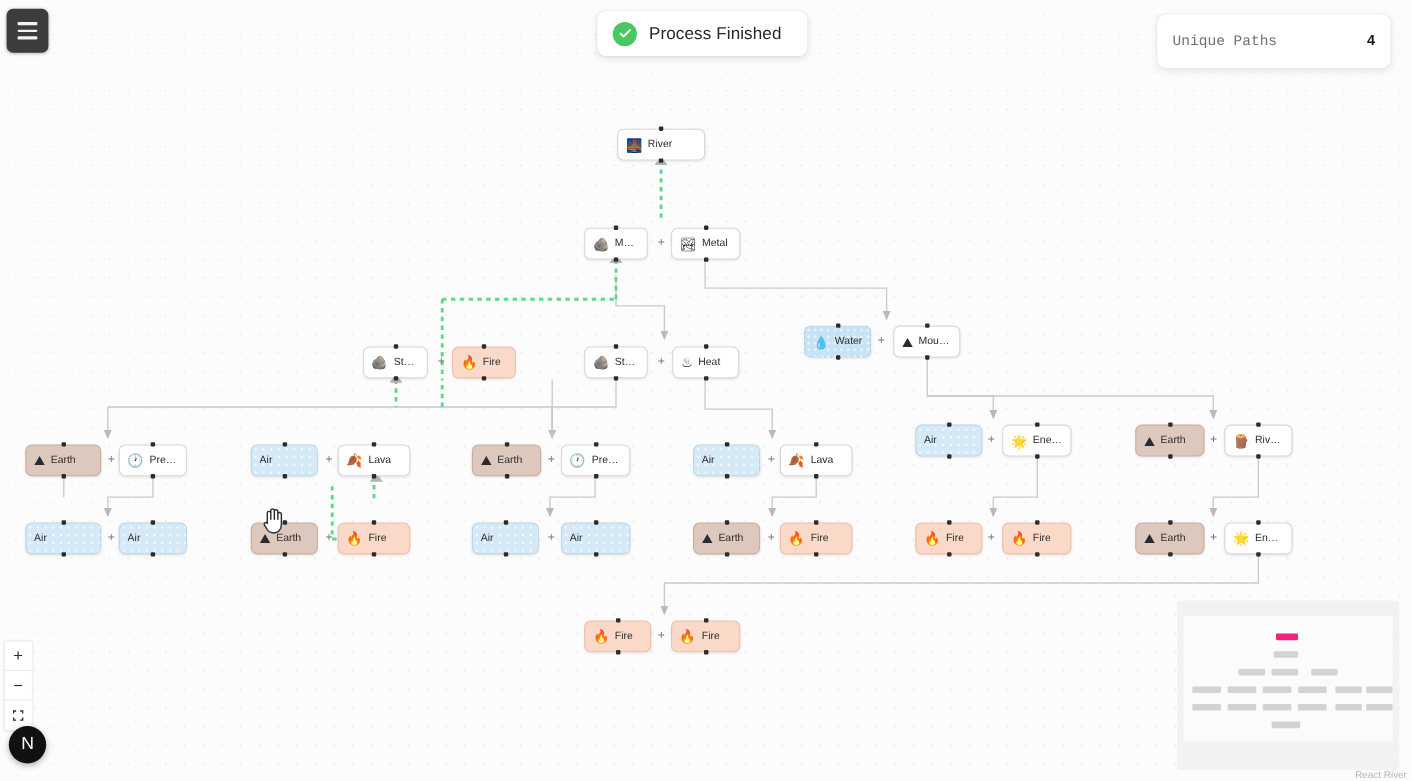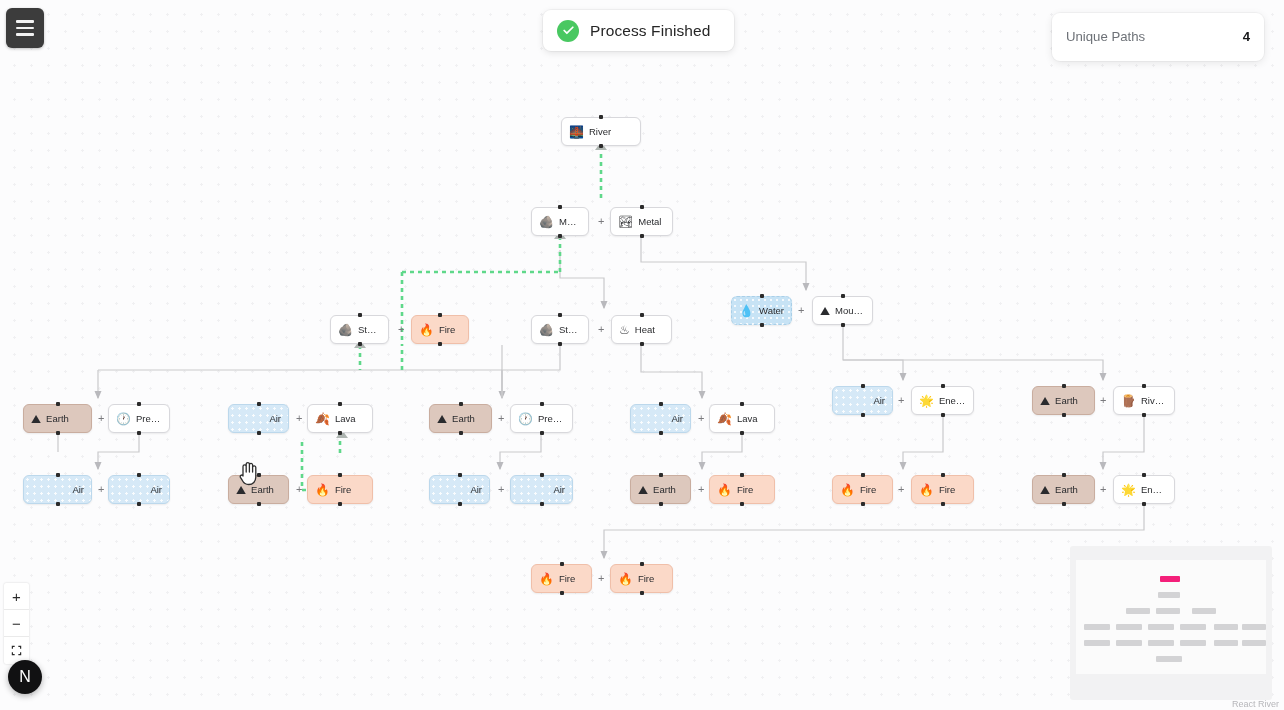--- a/index.html
+++ b/index.html
@@ -62,21 +62,21 @@
     border-radius: 8px;
     box-shadow: 0 2px 8px rgba(0,0,0,.09), 0 0 0 1px rgba(0,0,0,.03);
     padding: 11px 14px 12px 14px;
     z-index: 35;
   }
   .stat-row {
     display: flex; justify-content: space-between; align-items: baseline;
     padding: 5px 0;
     font-size: 13.2px;
   }
-  .stat-label { color: #6d7177; }
+  .stat-label { color: #6d7177; font-family: Liberation Mono, monospace; }
   .stat-value { color: #17181a; font-weight: 700; font-size: 13.2px; }
 
   
   .flow { position:absolute; inset:0; }
   .edges { position:absolute; left:0; top:0; width:1284px; height:710px; pointer-events:none; }
 
   
   .node {
     position: absolute;
     height: 29px;
@@ -99,21 +99,21 @@
 
   .node.fire  { background: #fbd9c8; border-color: #f0bfa9; }
   .node.earth { background: #ddc8bd; border-color: #c9ad9f; }
   .node.air   { background: #d6e9f7; border-color: #bcd8ec;
                 background-image: radial-gradient(circle, rgba(255,255,255,.85) 1px, transparent 1.2px);
                 background-size: 7px 7px; }
   .node.water { background: #c7e3f5; border-color: #a9cfe8;
                 background-image: radial-gradient(circle, rgba(255,255,255,.8) 1px, transparent 1.2px);
                 background-size: 6px 6px;
                 border-style: dashed; }
-  .node.air .label, .node.water .label { text-align:right; width:100%; }
+  .node.air .label, .node.water .label { text-align:left; width:100%; }
 
   
   .handle {
     position: absolute;
     width: 4px; height: 4px;
     background: #2b2b2b;
     border-radius: 1px;
     z-index: 11;
   }
   .plus {

